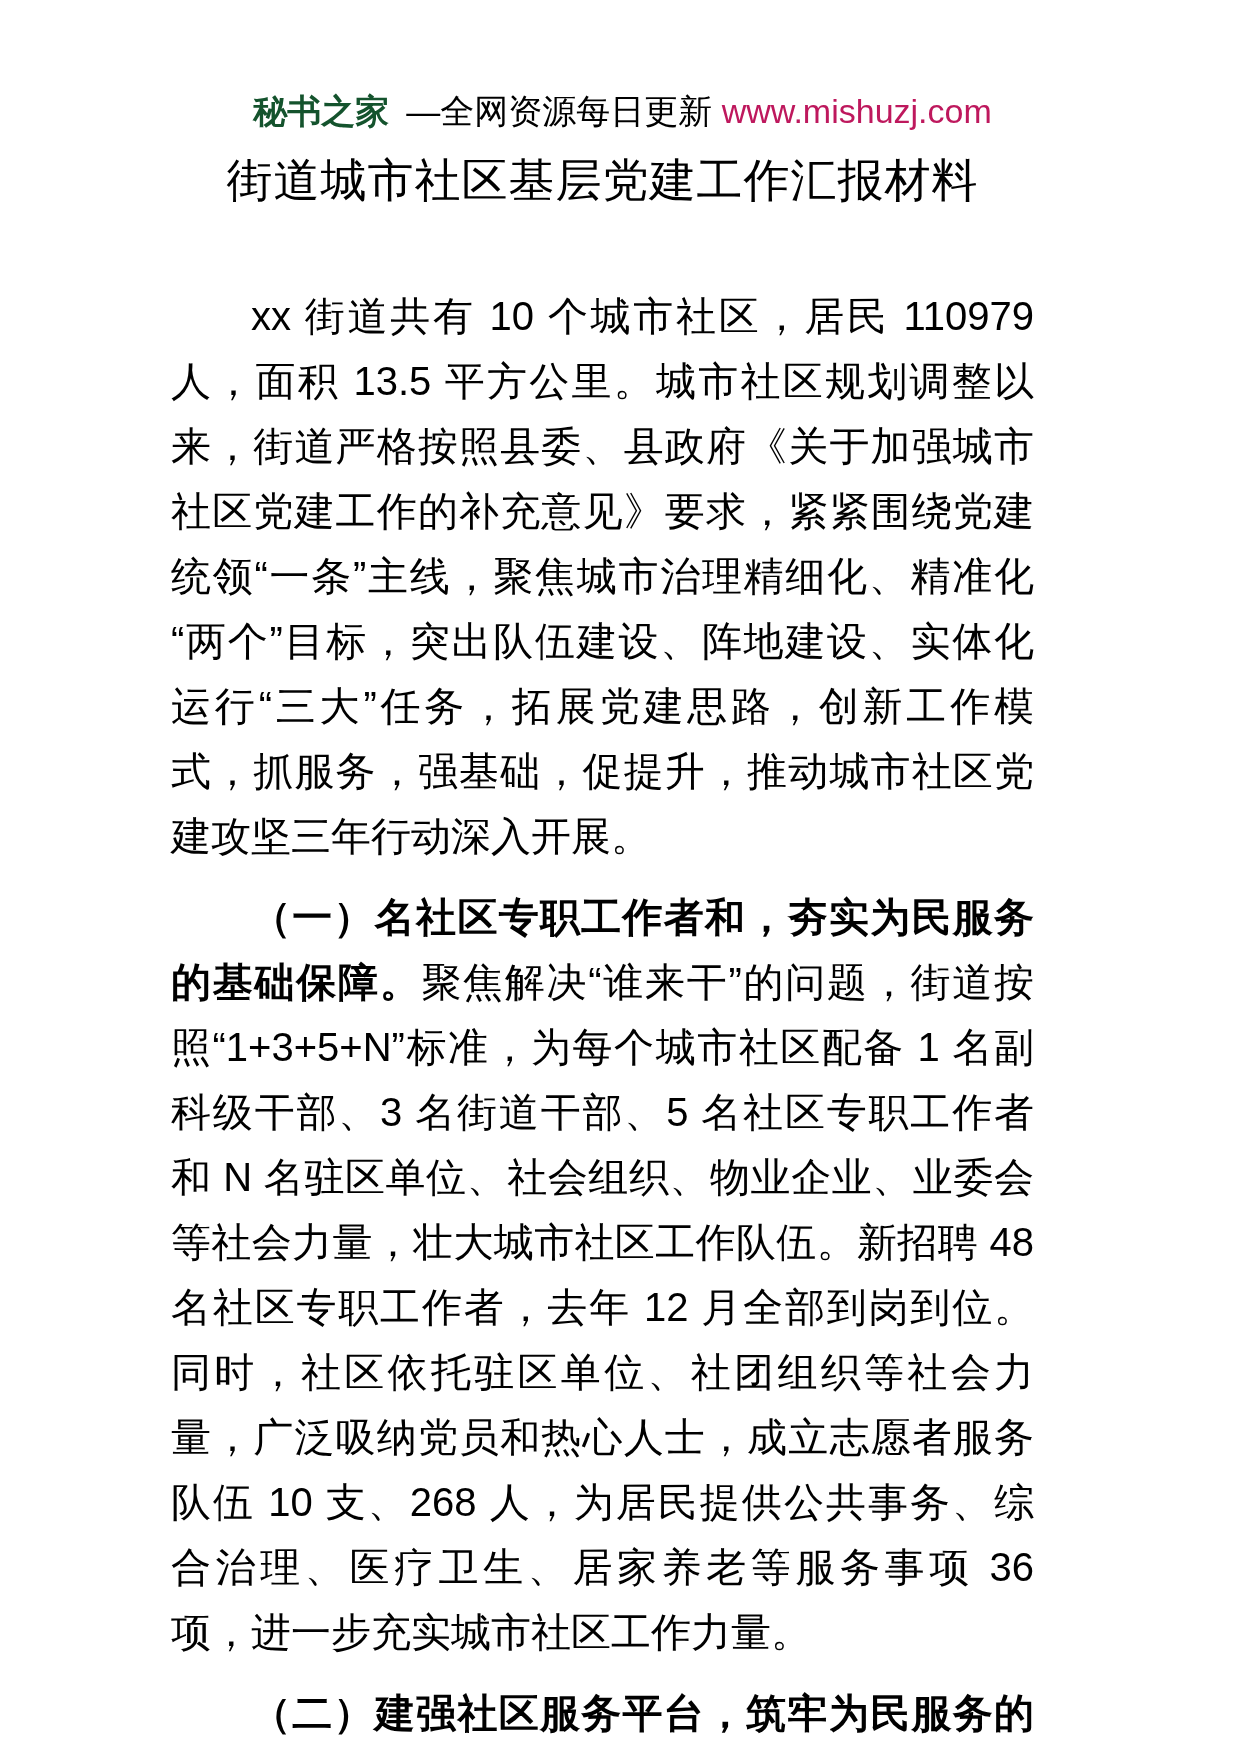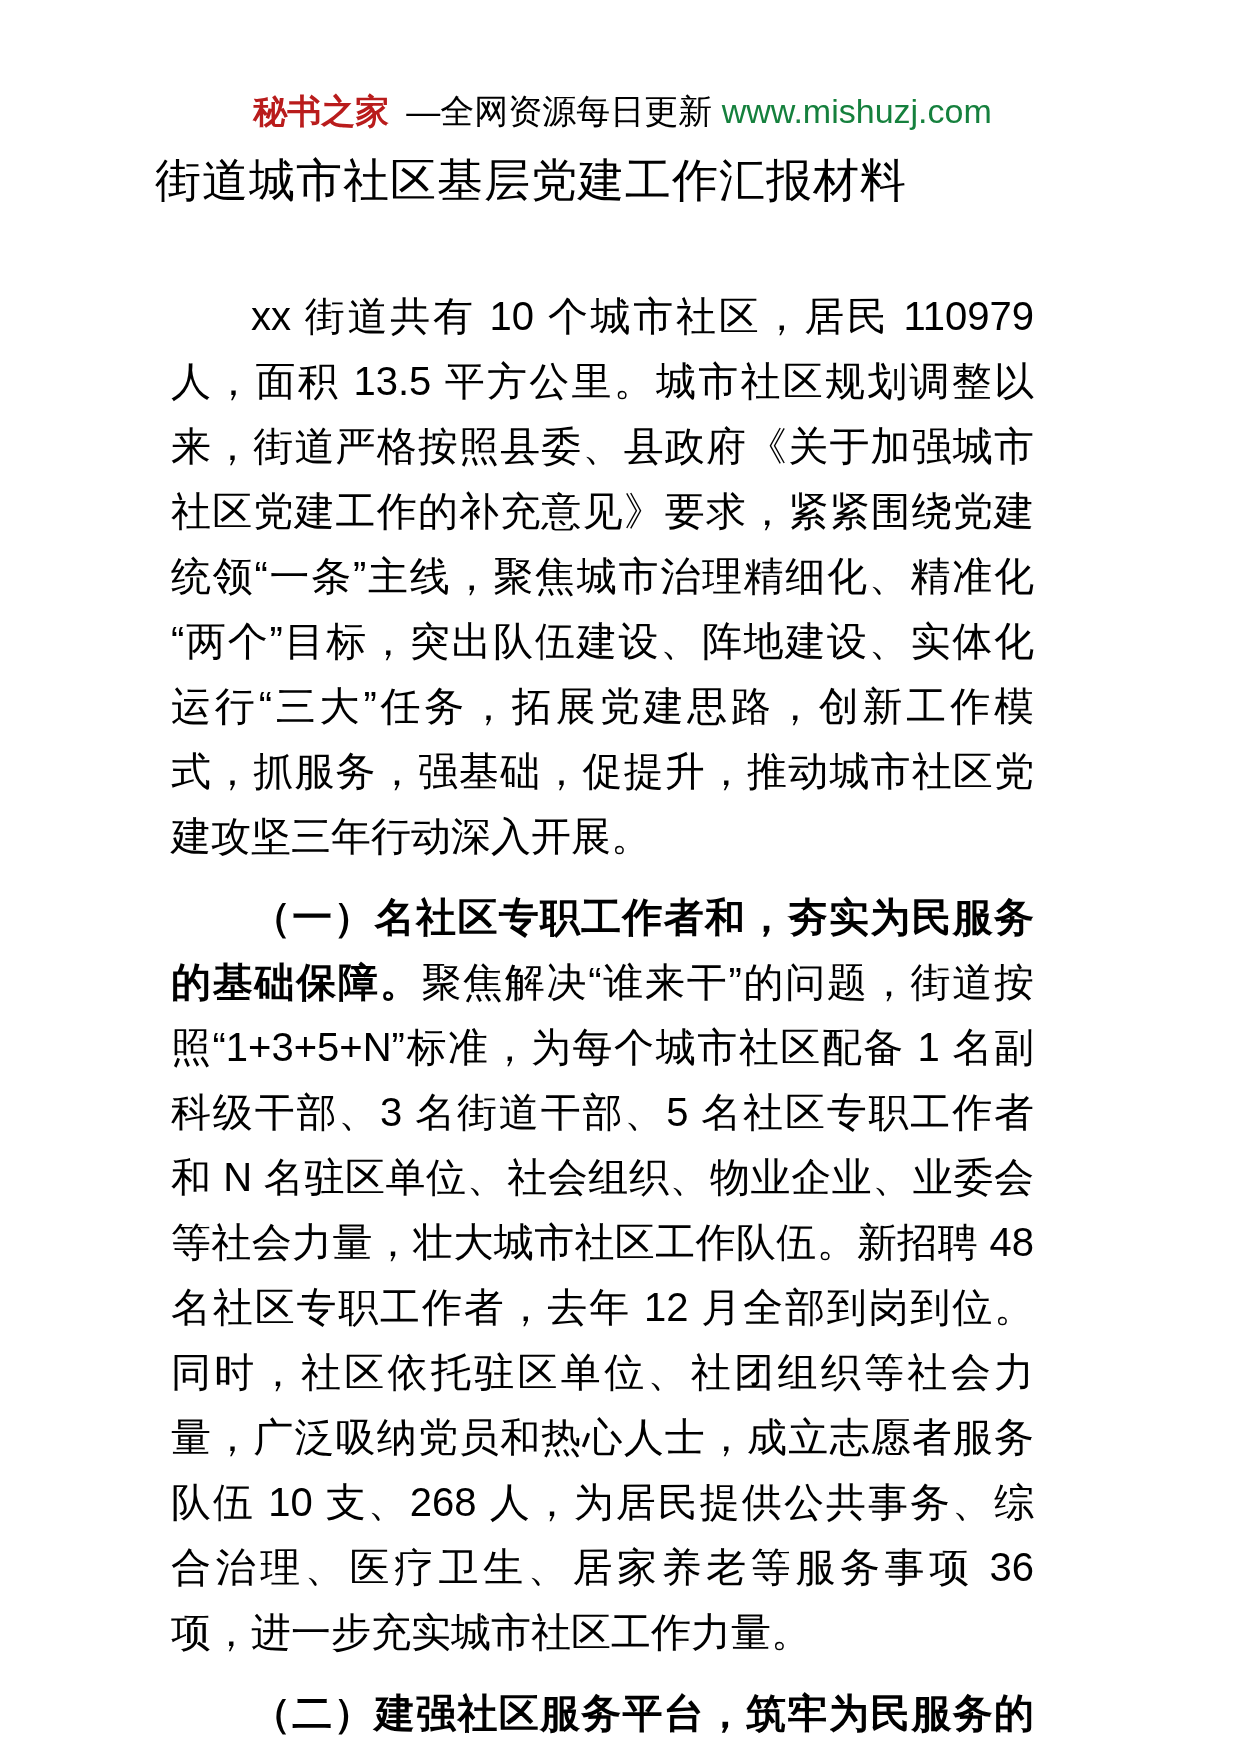--- a/index.html
+++ b/index.html
@@ -19,36 +19,37 @@
     color: #000000;
     overflow: hidden;
   }
   .doc-header {
     text-align: center;
     font-size: 34px;
     line-height: 46px;
     white-space: nowrap;
   }
   .doc-header .brand {
-    color: #b91c1c;
+    color: #14532d;
     font-weight: 700;
     margin-left: 40px;
   }
   .doc-header .tagline {
     color: #000000;
     font-weight: 400;
     margin-left: 17px;
   }
   .doc-header .url {
-    color: #15803d;
+    color: #be185d;
     font-weight: 400;
     text-decoration: none;
   }
   .doc-title {
     margin: 16px 0 0 0;
+    text-align: center;
     font-size: 46px;
     line-height: 60px;
     font-weight: 400;
     letter-spacing: 1px;
   }
   .doc-body {
     margin-top: 74px;
   }
   .para {
     margin: 16px;

